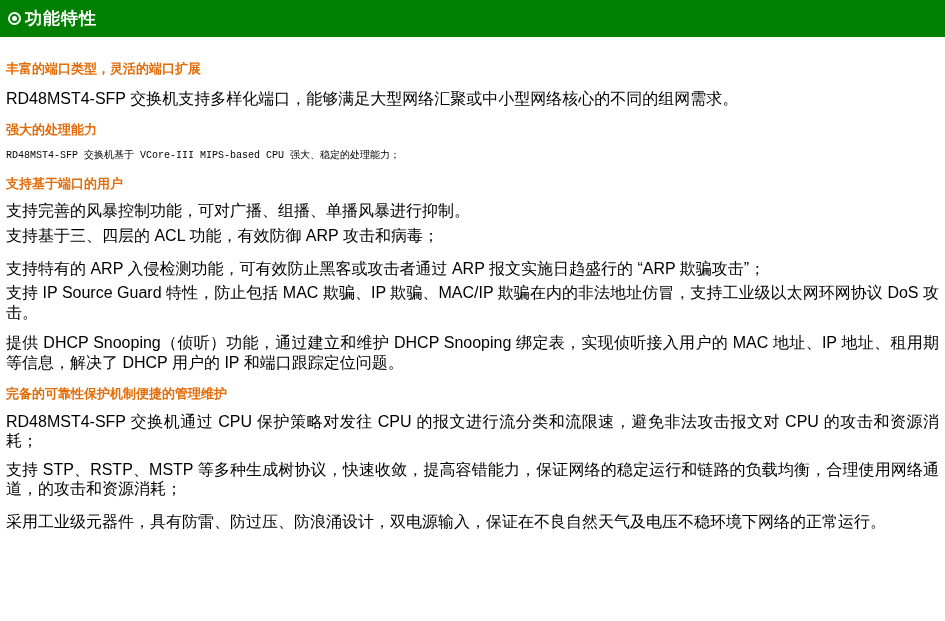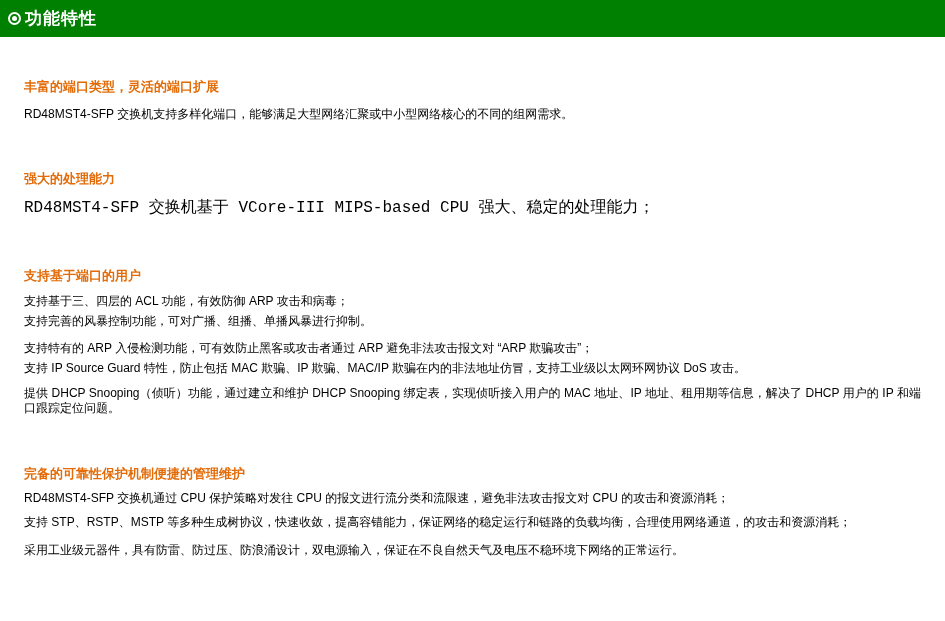--- a/index.html
+++ b/index.html
@@ -64,37 +64,37 @@
   .content {
     position: absolute;
     left: 0;
     top: 37px;
     width: 945px;
     padding: 0 6px;
     box-sizing: border-box;
   }
 
   .section {
-    margin: 18px;
+    margin: 0;
   }
   .section-title {
     color: #e36c09;
     font-weight: bold;
     font-size: 13px;
     line-height: 1.2;
   }
   .para {
-    font-size: 12px;
+    font-size: 16px;
     line-height: 1.22;
     color: #000000;
     text-align: justify;
   }
   .mono {
     font-family: "Liberation Mono", monospace;
-    font-size: 16px;
+    font-size: 10px;
   }
 
   
   .sp-24 { height: 24px; }
   .sp-14 { height: 14px; }
   .sp-12 { height: 12px; }
   .sp-10 { height: 10px; }
   .sp-8  { height: 8px; }
   .sp-6  { height: 6px; }
   .sp-4  { height: 4px; }
@@ -126,24 +126,24 @@
       <div class="section-title">强大的处理能力</div>
       <div class="sp-12"></div>
       <div class="para mono">RD48MST4-SFP 交换机基于 VCore-III MIPS-based CPU 强大、稳定的处理能力；</div>
     </div>
 
     <div class="sp-14"></div>
 
     <div class="section">
       <div class="section-title">支持基于端口的用户</div>
       <div class="sp-10"></div>
+      <div class="para line">支持完善的风暴控制功能，可对广播、组播、单播风暴进行抑制。</div>
       <div class="para line">支持基于三、四层的 ACL 功能，有效防御 ARP 攻击和病毒；</div>
-      <div class="para line">支持完善的风暴控制功能，可对广播、组播、单播风暴进行抑制。</div>
       <div class="sp-8"></div>
-      <div class="para line">支持特有的 ARP 入侵检测功能，可有效防止黑客或攻击者通过 ARP 避免非法攻击报文对 “ARP 欺骗攻击”；</div>
+      <div class="para line">支持特有的 ARP 入侵检测功能，可有效防止黑客或攻击者通过 ARP 报文实施日趋盛行的 “ARP 欺骗攻击”；</div>
       <div class="para line">支持 IP Source Guard 特性，防止包括 MAC 欺骗、IP 欺骗、MAC/IP 欺骗在内的非法地址仿冒，支持工业级以太网环网协议 DoS 攻击。</div>
       <div class="sp-6"></div>
       <div class="para">提供 DHCP Snooping（侦听）功能，通过建立和维护 DHCP Snooping 绑定表，实现侦听接入用户的 MAC 地址、IP 地址、租用期等信息，解决了 DHCP 用户的 IP 和端口跟踪定位问题。</div>
     </div>
 
     <div class="sp-14"></div>
 
     <div class="section">
       <div class="section-title">完备的可靠性保护机制便捷的管理维护</div>
       <div class="sp-10"></div>

